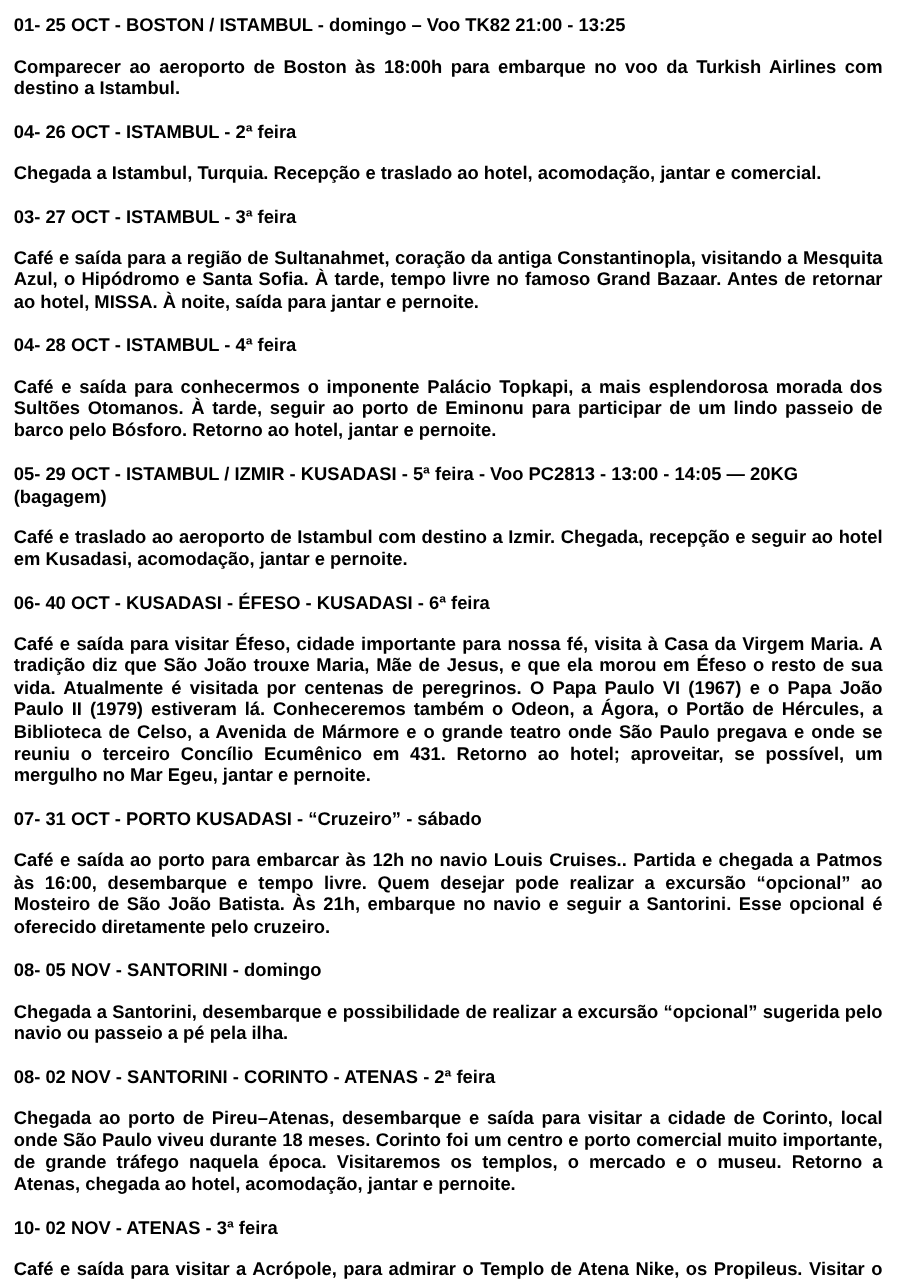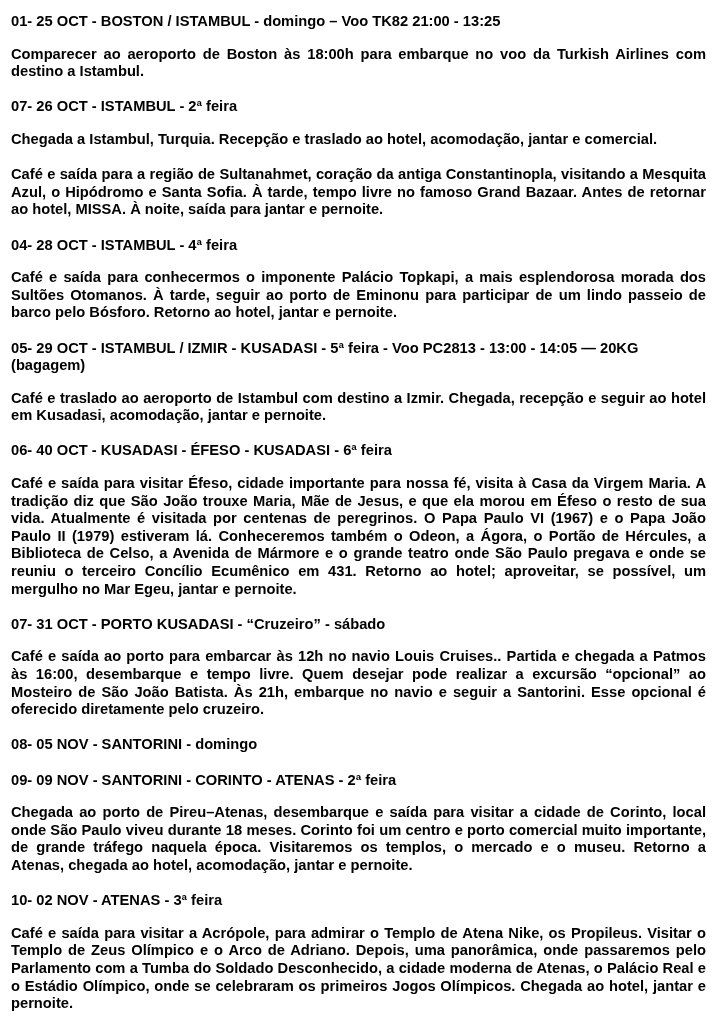--- a/index.html
+++ b/index.html
@@ -42,25 +42,26 @@
 <body>
 
 <div class="page">
 
   <section class="day">
     <div class="day-heading">01- 25 OCT - BOSTON / ISTAMBUL - domingo – Voo TK82 21:00 - 13:25</div>
     <div class="day-body">Comparecer ao aeroporto de Boston às 18:00h para embarque no voo da Turkish Airlines com destino a Istambul.</div>
   </section>
 
   <section class="day">
-    <div class="day-heading">07- 26 OCT - ISTAMBUL - 2ª feira</div>
+    <div class="day-heading">04- 26 OCT - ISTAMBUL - 2ª feira</div>
     <div class="day-body">Chegada a Istambul, Turquia. Recepção e traslado ao hotel, acomodação, jantar e comercial.</div>
   </section>
 
   <section class="day">
+    <div class="day-heading">03- 27 OCT - ISTAMBUL - 3ª feira</div>
     <div class="day-body">Café e saída para a região de Sultanahmet, coração da antiga Constantinopla, visitando a Mesquita Azul, o Hipódromo e Santa Sofia. À tarde, tempo livre no famoso Grand Bazaar. Antes de retornar ao hotel, MISSA. À noite, saída para jantar e pernoite.</div>
   </section>
 
   <section class="day">
     <div class="day-heading">04- 28 OCT - ISTAMBUL - 4ª feira</div>
     <div class="day-body">Café e saída para conhecermos o imponente Palácio Topkapi, a mais esplendorosa morada dos Sultões Otomanos. À tarde, seguir ao porto de Eminonu para participar de um lindo passeio de barco pelo Bósforo. Retorno ao hotel, jantar e pernoite.</div>
   </section>
 
   <section class="day">
     <div class="day-heading">05- 29 OCT - ISTAMBUL / IZMIR - KUSADASI - 5ª feira - Voo PC2813 - 13:00 - 14:05 — 20KG (bagagem)</div>
@@ -72,24 +73,25 @@
     <div class="day-body">Café e saída para visitar Éfeso, cidade importante para nossa fé, visita à Casa da Virgem Maria. A tradição diz que São João trouxe Maria, Mãe de Jesus, e que ela morou em Éfeso o resto de sua vida. Atualmente é visitada por centenas de peregrinos. O Papa Paulo VI (1967) e o Papa João Paulo II (1979) estiveram lá. Conheceremos também o Odeon, a Ágora, o Portão de Hércules, a Biblioteca de Celso, a Avenida de Mármore e o grande teatro onde São Paulo pregava e onde se reuniu o terceiro Concílio Ecumênico em 431. Retorno ao hotel; aproveitar, se possível, um mergulho no Mar Egeu, jantar e pernoite.</div>
   </section>
 
   <section class="day">
     <div class="day-heading">07- 31 OCT - PORTO KUSADASI - “Cruzeiro” - sábado</div>
     <div class="day-body">Café e saída ao porto para embarcar às 12h no navio Louis Cruises.. Partida e chegada a Patmos às 16:00, desembarque e tempo livre. Quem desejar pode realizar a excursão “opcional” ao Mosteiro de São João Batista. Às 21h, embarque no navio e seguir a Santorini. Esse opcional é oferecido diretamente pelo cruzeiro.</div>
   </section>
 
   <section class="day">
     <div class="day-heading">08- 05 NOV - SANTORINI - domingo</div>
+    <div class="day-body">Chegada a Santorini, desembarque e possibilidade de realizar a excursão “opcional” sugerida pelo navio ou passeio a pé pela ilha.</div>
   </section>
 
   <section class="day">
-    <div class="day-heading">09- 09 NOV - SANTORINI - CORINTO - ATENAS - 2ª feira</div>
+    <div class="day-heading">08- 02 NOV - SANTORINI - CORINTO - ATENAS - 2ª feira</div>
     <div class="day-body">Chegada ao porto de Pireu–Atenas, desembarque e saída para visitar a cidade de Corinto, local onde São Paulo viveu durante 18 meses. Corinto foi um centro e porto comercial muito importante, de grande tráfego naquela época. Visitaremos os templos, o mercado e o museu. Retorno a Atenas, chegada ao hotel, acomodação, jantar e pernoite.</div>
   </section>
 
   <section class="day">
     <div class="day-heading">10- 02 NOV - ATENAS - 3ª feira</div>
     <div class="day-body">Café e saída para visitar a Acrópole, para admirar o Templo de Atena Nike, os Propileus. Visitar o Templo de Zeus Olímpico e o Arco de Adriano. Depois, uma panorâmica, onde passaremos pelo Parlamento com a Tumba do Soldado Desconhecido, a cidade moderna de Atenas, o Palácio Real e o Estádio Olímpico, onde se celebraram os primeiros Jogos Olímpicos. Chegada ao hotel, jantar e pernoite.</div>
   </section>
 
   <section class="day">
     <div class="day-body">Café e saída em direção ao aeroporto de Atenas para embarque no voo da Turkish com destino a Boston–USA. Conexão em Istambul. Chegada a Boston às 19:05.</div>

